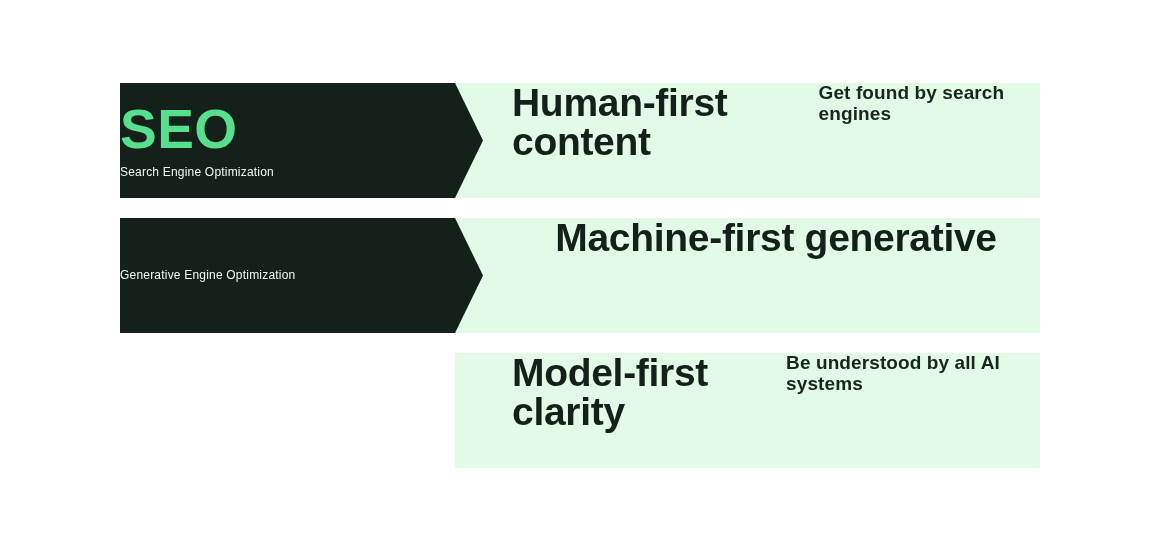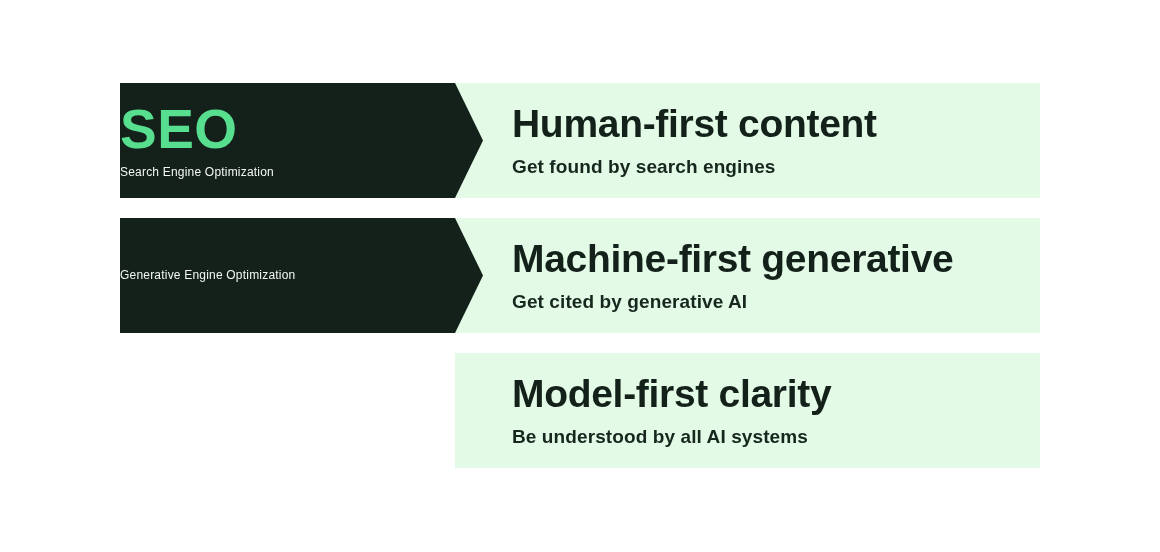--- a/index.html
+++ b/index.html
@@ -22,21 +22,20 @@
     flex: 0 0 115px;
   }
   .benefit-panel {
     position: absolute;
     left: 335px;
     right: 0;
     top: 0;
     bottom: 0;
     background: var(--light-green, #e3fae7);
     display: flex;
-    flex-direction: column;
     justify-content: center;
     padding-left: 57px;
     box-sizing: border-box;
     z-index: 1;
   }
   .arrow-panel {
     position: absolute;
     left: 0;
     top: 0;
     bottom: 0;
@@ -92,21 +91,20 @@
     </div>
     <div class="arrow-panel">
       <div class="acronym">SEO</div>
       <div class="acronym-full">Search Engine Optimization</div>
     </div>
   </div>
 
   <div class="row">
     <div class="benefit-panel">
       <div class="benefit-heading">Machine-first generative</div>
-      <div class="benefit-subheading">Get cited by generative AI</div>
     </div>
     <div class="arrow-panel">
       <div class="acronym-full">Generative Engine Optimization</div>
     </div>
   </div>
 
   <div class="row">
     <div class="benefit-panel">
       <div class="benefit-heading">Model-first clarity</div>
       <div class="benefit-subheading">Be understood by all AI systems</div>

